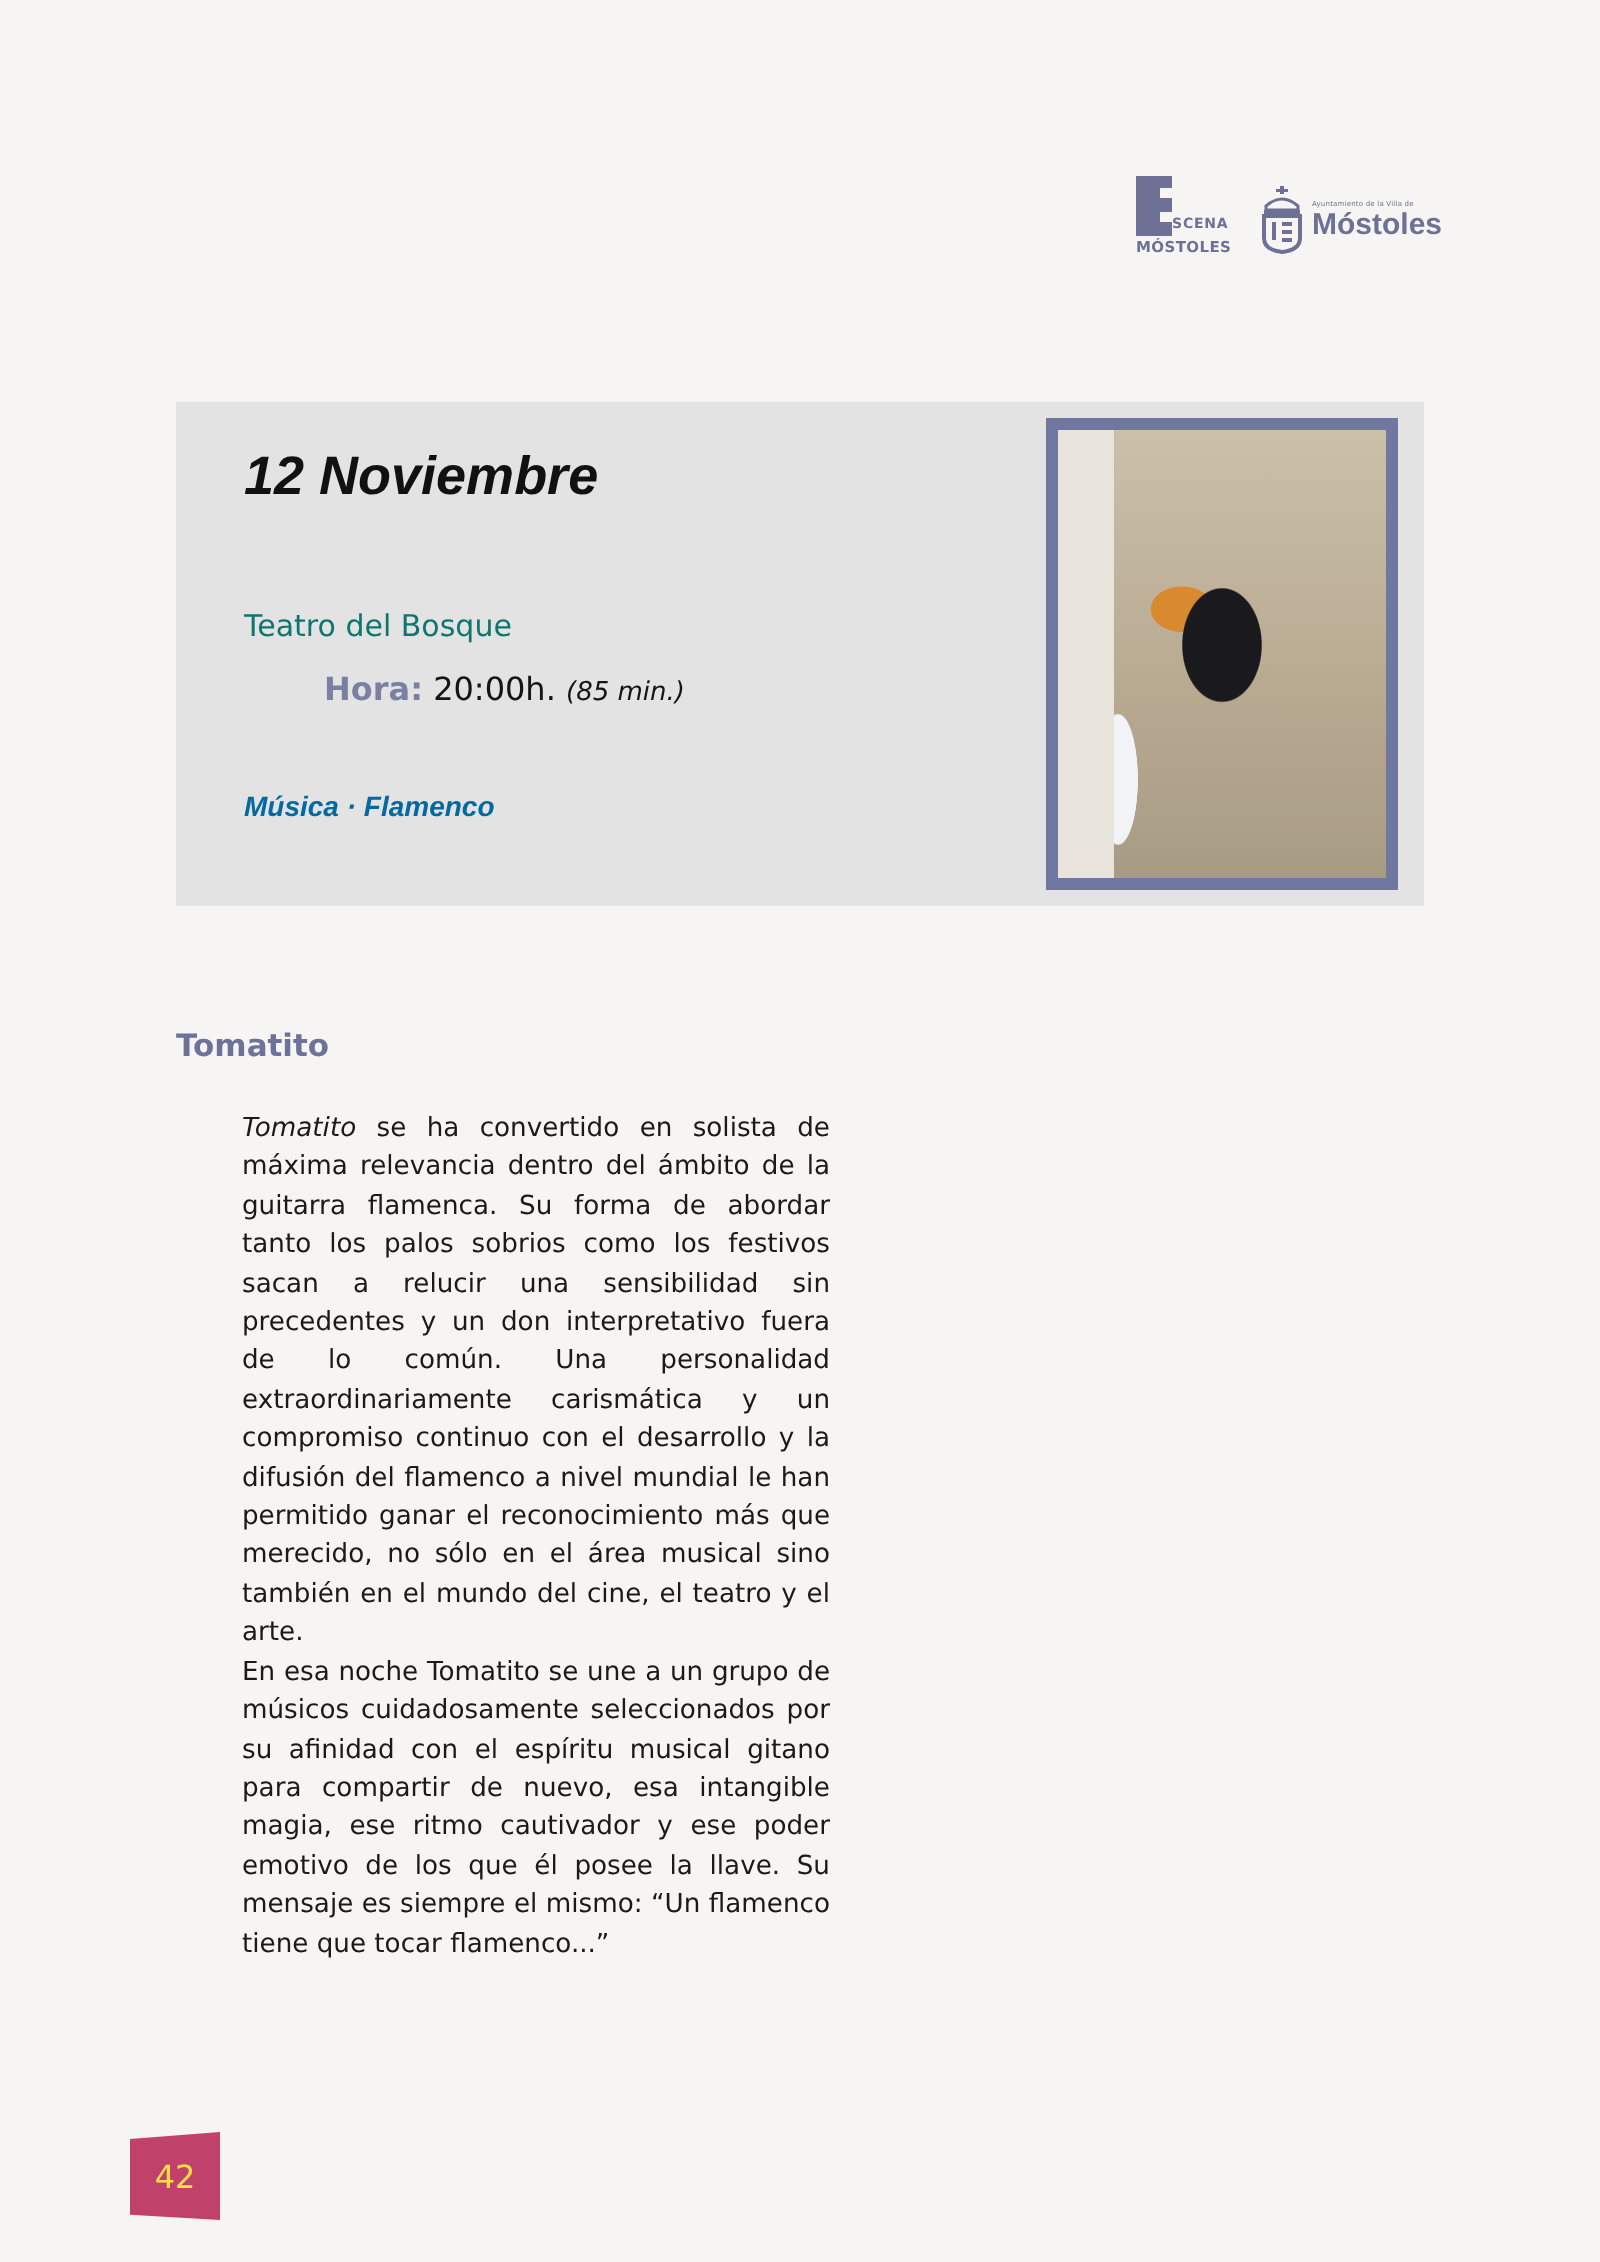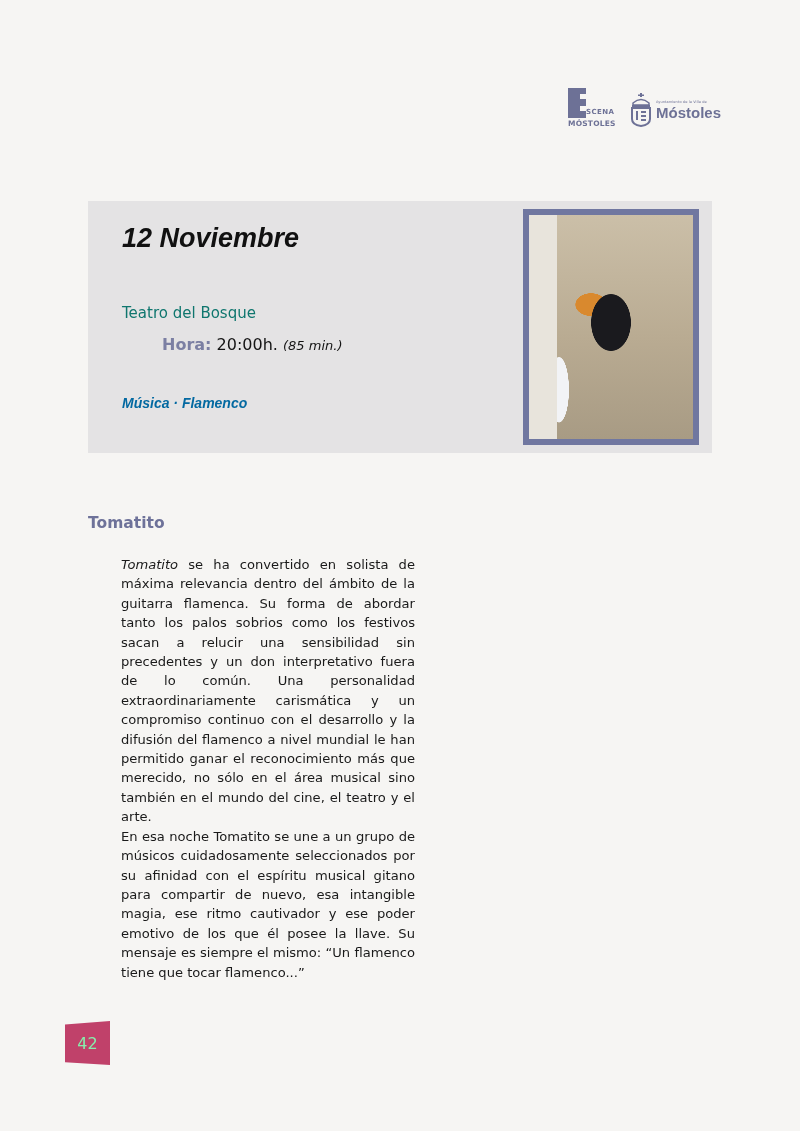--- a/index.html
+++ b/index.html
@@ -87,25 +87,25 @@
     .body-text {
       position: absolute; left: 88px; top: 555px; width: 294px;
       font-family: "DejaVu Sans", sans-serif; font-size: 13.1px; line-height: 19.4px; color: #1a1a1a;
       text-align: justify;
       margin-left: 33px;
     }
     .body-text p { margin: 0; }
     .body-text em { font-style: italic; }
 
     .page-num {
-      position: absolute; left: 65px; top: 1021px; width: 45px; height: 44px;
+      position: absolute; left: 65px; top: 1066px; width: 45px; height: 44px;
       background: #c0416a;
       clip-path: polygon(0 8%, 100% 0, 100% 100%, 0 94%);
       display: flex; align-items: center; justify-content: center;
-      font-family: "DejaVu Sans", sans-serif; font-size: 16px; color: #86efac;
+      font-family: "DejaVu Sans", sans-serif; font-size: 16px; color: #fde047;
     }
   </style>
 </head>
 <body>
 
 <div class="logos">
   <div class="escena">
     <div class="bigE"></div>
     <span class="scena">SCENA</span>
     <span class="mostoles">MÓSTOLES</span>

